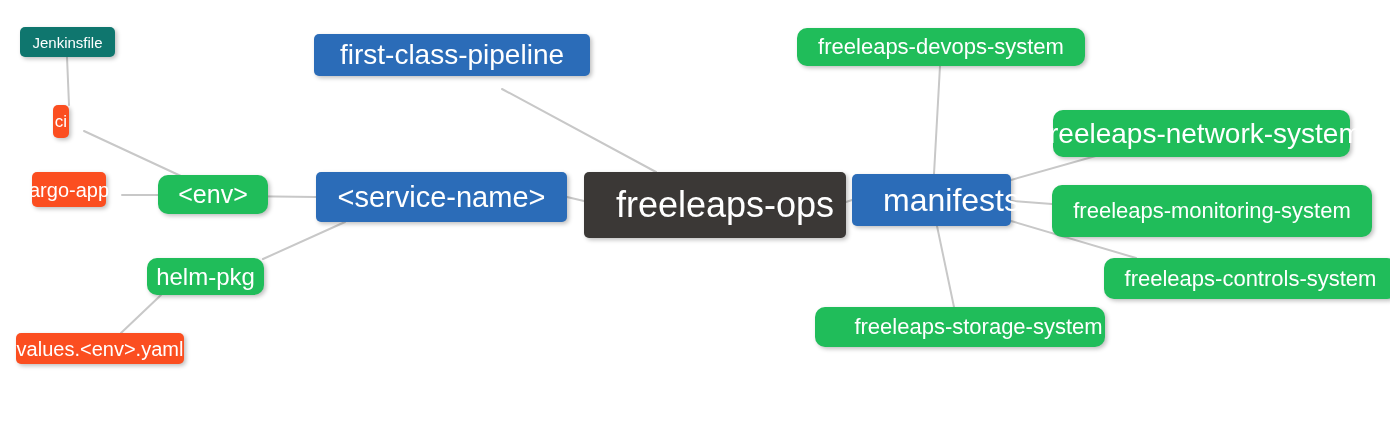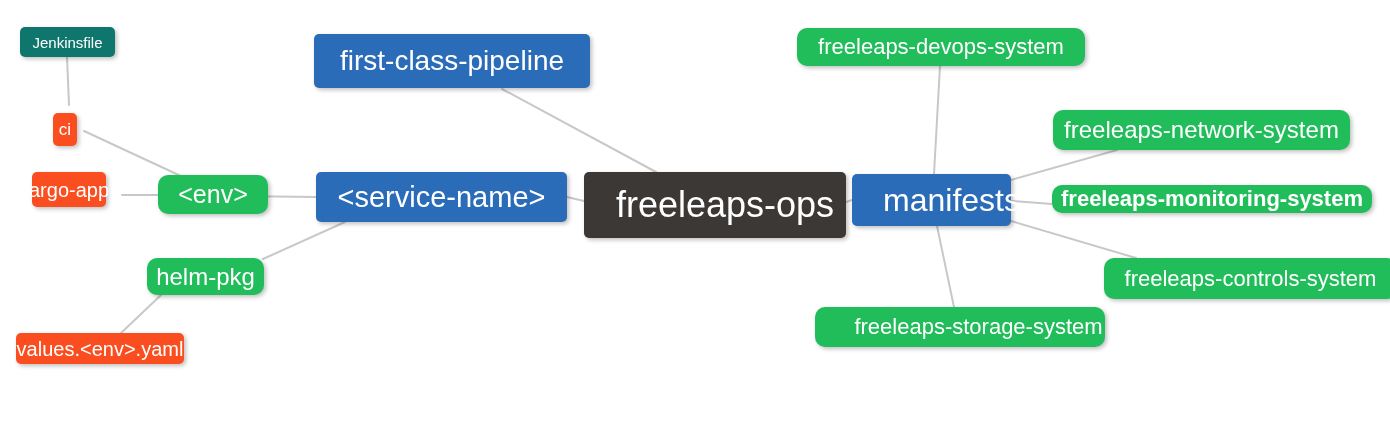--- a/index.html
+++ b/index.html
@@ -39,32 +39,32 @@
     line-height: 1;
     box-sizing: border-box;
   }
   .c-orange { background: #0f766e; }
   .c-red    { background: #fb4e20; }
   .c-green  { background: #20bd5a; border-radius: 10px; }
   .c-blue   { background: #2b6cb8; }
   .c-dark   { background: #3b3836; }
 
   .n-jenkinsfile { left: 20px;   top: 27px;  width: 95px;  height: 30px; font-size: 15px; }
-  .n-ci          { left: 53px;   top: 105px; width: 24px;  height: 33px; font-size: 17px; margin-top: 8px; }
+  .n-ci          { left: 53px;   top: 105px; width: 16px;  height: 33px; font-size: 17px; }
   .n-argo-app    { left: 32px;   top: 172px; width: 74px;  height: 35px; font-size: 20px; }
   .n-env         { left: 158px;  top: 175px; width: 110px;  height: 39px; font-size: 25px; }
   .n-helm-pkg    { left: 147px;  top: 258px; width: 117px; height: 37px; font-size: 24px; }
   .n-values-yaml { left: 16px;    top: 333px; width: 168px; height: 31px; font-size: 20px; }
-  .n-fcp         { left: 314px;  top: 34px;  width: 276px; height: 54px; font-size: 28px; }
+  .n-fcp         { left: 314px;  top: 34px;  width: 276px; height: 42px; font-size: 28px; }
   .n-service     { left: 316px;  top: 172px; width: 251px; height: 50px; font-size: 29px; }
   .n-root        { left: 584px;  top: 172px; width: 262px; height: 66px; font-size: 36px; padding-left: 20px; }
   .n-manifests   { left: 852px;  top: 174px; width: 159px; height: 52px; font-size: 32px; padding-left: 40px; }
   .n-devops      { left: 797px;  top: 28px;  width: 288px; height: 38px; font-size: 22px; }
-  .n-network     { left: 1053px; top: 110px; width: 297px; height: 40px; font-size: 24px; }
-  .n-monitoring  { left: 1052px; top: 185px; width: 320px; height: 28px; font-size: 22px; font-weight: bold; }
+  .n-network     { left: 1053px; top: 110px; width: 297px; height: 47px; font-size: 28px; }
+  .n-monitoring  { left: 1052px; top: 185px; width: 320px; height: 52px; font-size: 22px; }
   .n-controls    { left: 1060px; top: 258px; width: 293px; height: 41px; font-size: 22px; margin-left: 44px; }
   .n-storage     { left: 815px;  top: 307px; width: 290px; height: 40px; font-size: 22px; padding-left: 37px; }
 </style>
 </head>
 <body>
 
 <div id="canvas">
 
   <svg id="edges" viewBox="0 0 1390 421">
     <line x1="67" y1="57" x2="69" y2="105"></line>

